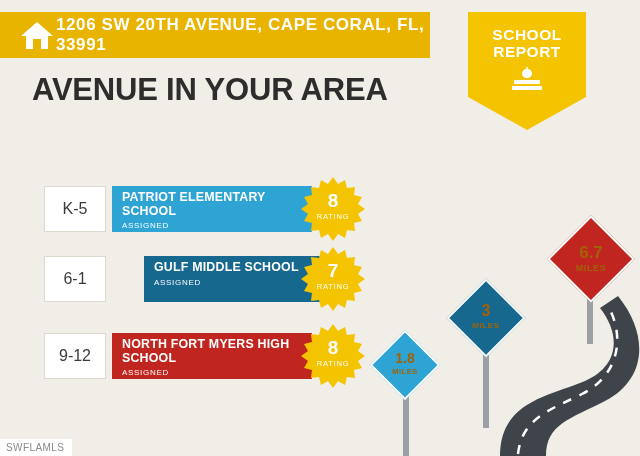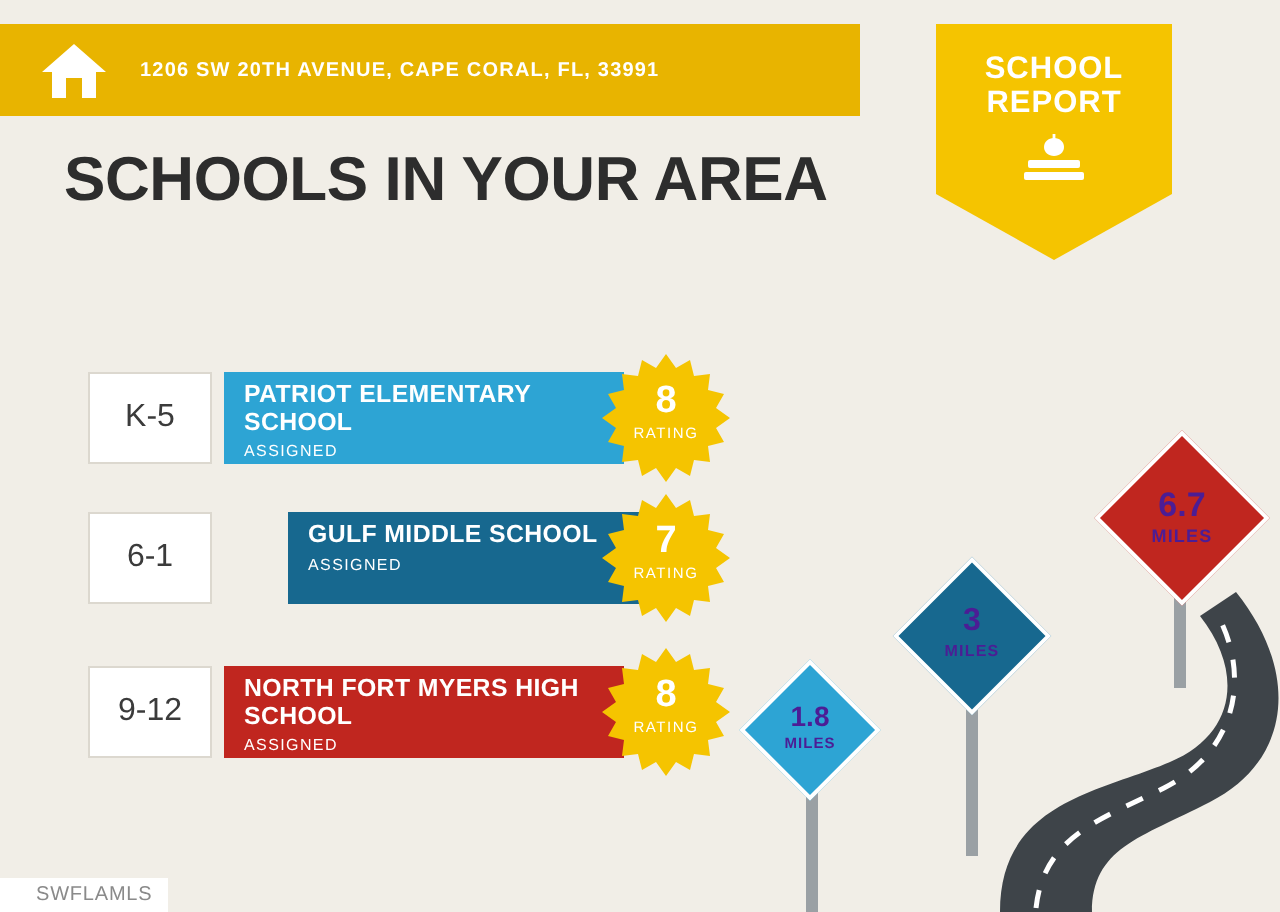--- a/index.html
+++ b/index.html
@@ -29,23 +29,22 @@
     background: #e8b400;
     display: flex;
     align-items: center;
   }
   .home-icon {
     width: 38px; height: 38px;
     margin-left: 18px;
     flex: none;
   }
   .address {
-    margin-left: 14px;
-    color: #ffffff;
-    font-size: 10px;
+    color: #ffffff;
+    font-size: 17px;
     letter-spacing: 0.6px;
     font-weight: bold;
   }
 
   
   .badge {
     position: absolute;
     right: 54px; top: 12px;
     width: 118px; height: 118px;
     background: #f5c400;
@@ -171,32 +170,32 @@
   }
   .diamond {
     position: absolute;
     transform: rotate(45deg);
     border: 2.5px solid #ffffff;
     box-sizing: border-box;
   }
   .diamond-text {
     position: absolute;
     text-align: center;
-    color: #4c1d95;
+    color: #a16207;
     font-weight: bold;
   }
 
   
   .watermark {
     position: absolute;
     left: 0; bottom: 0;
     background: #ffffff;
     color: #8a8a8a;
     font-size: 10px;
-    padding: 3px 8px 3px 18px;
+    padding: 3px 8px 3px 6px;
     letter-spacing: 0.4px;
   }
 </style>
 </head>
 <body>
 
 <div class="page">
 
   <div class="topbar">
     <span class="home-icon">
@@ -216,21 +215,21 @@
     <div class="badge-icon">
       <svg width="42" height="30" viewBox="0 0 42 30">
         <path d="M21 3 c-3 0 -5 2 -5 4.5 0 2.6 2.2 4.5 5 4.5 2.8 0 5 -1.9 5 -4.5 C26 5 24 3 21 3 Z" fill="#ffffff"></path>
         <rect x="20.3" y="1" width="1.4" height="3" fill="#ffffff"></rect>
         <rect x="8" y="14" width="26" height="4" rx="1" fill="#ffffff"></rect>
         <rect x="6" y="20" width="30" height="4" rx="1" fill="#ffffff"></rect>
       </svg>
     </div>
   </div>
 
-  <div class="headline">SCHOOLS IN YOUR AREA</div>
+  <div class="headline">AVENUE IN YOUR AREA</div>
 
 
   <div class="row row1">
     <div class="grade">K-5</div>
     <div class="namebox c-blue">
       <div class="nm">PATRIOT ELEMENTARY SCHOOL</div>
       <div class="assigned">ASSIGNED</div>
     </div>
     <div class="starburst">
       <svg width="66" height="66" viewBox="0 0 66 66">

